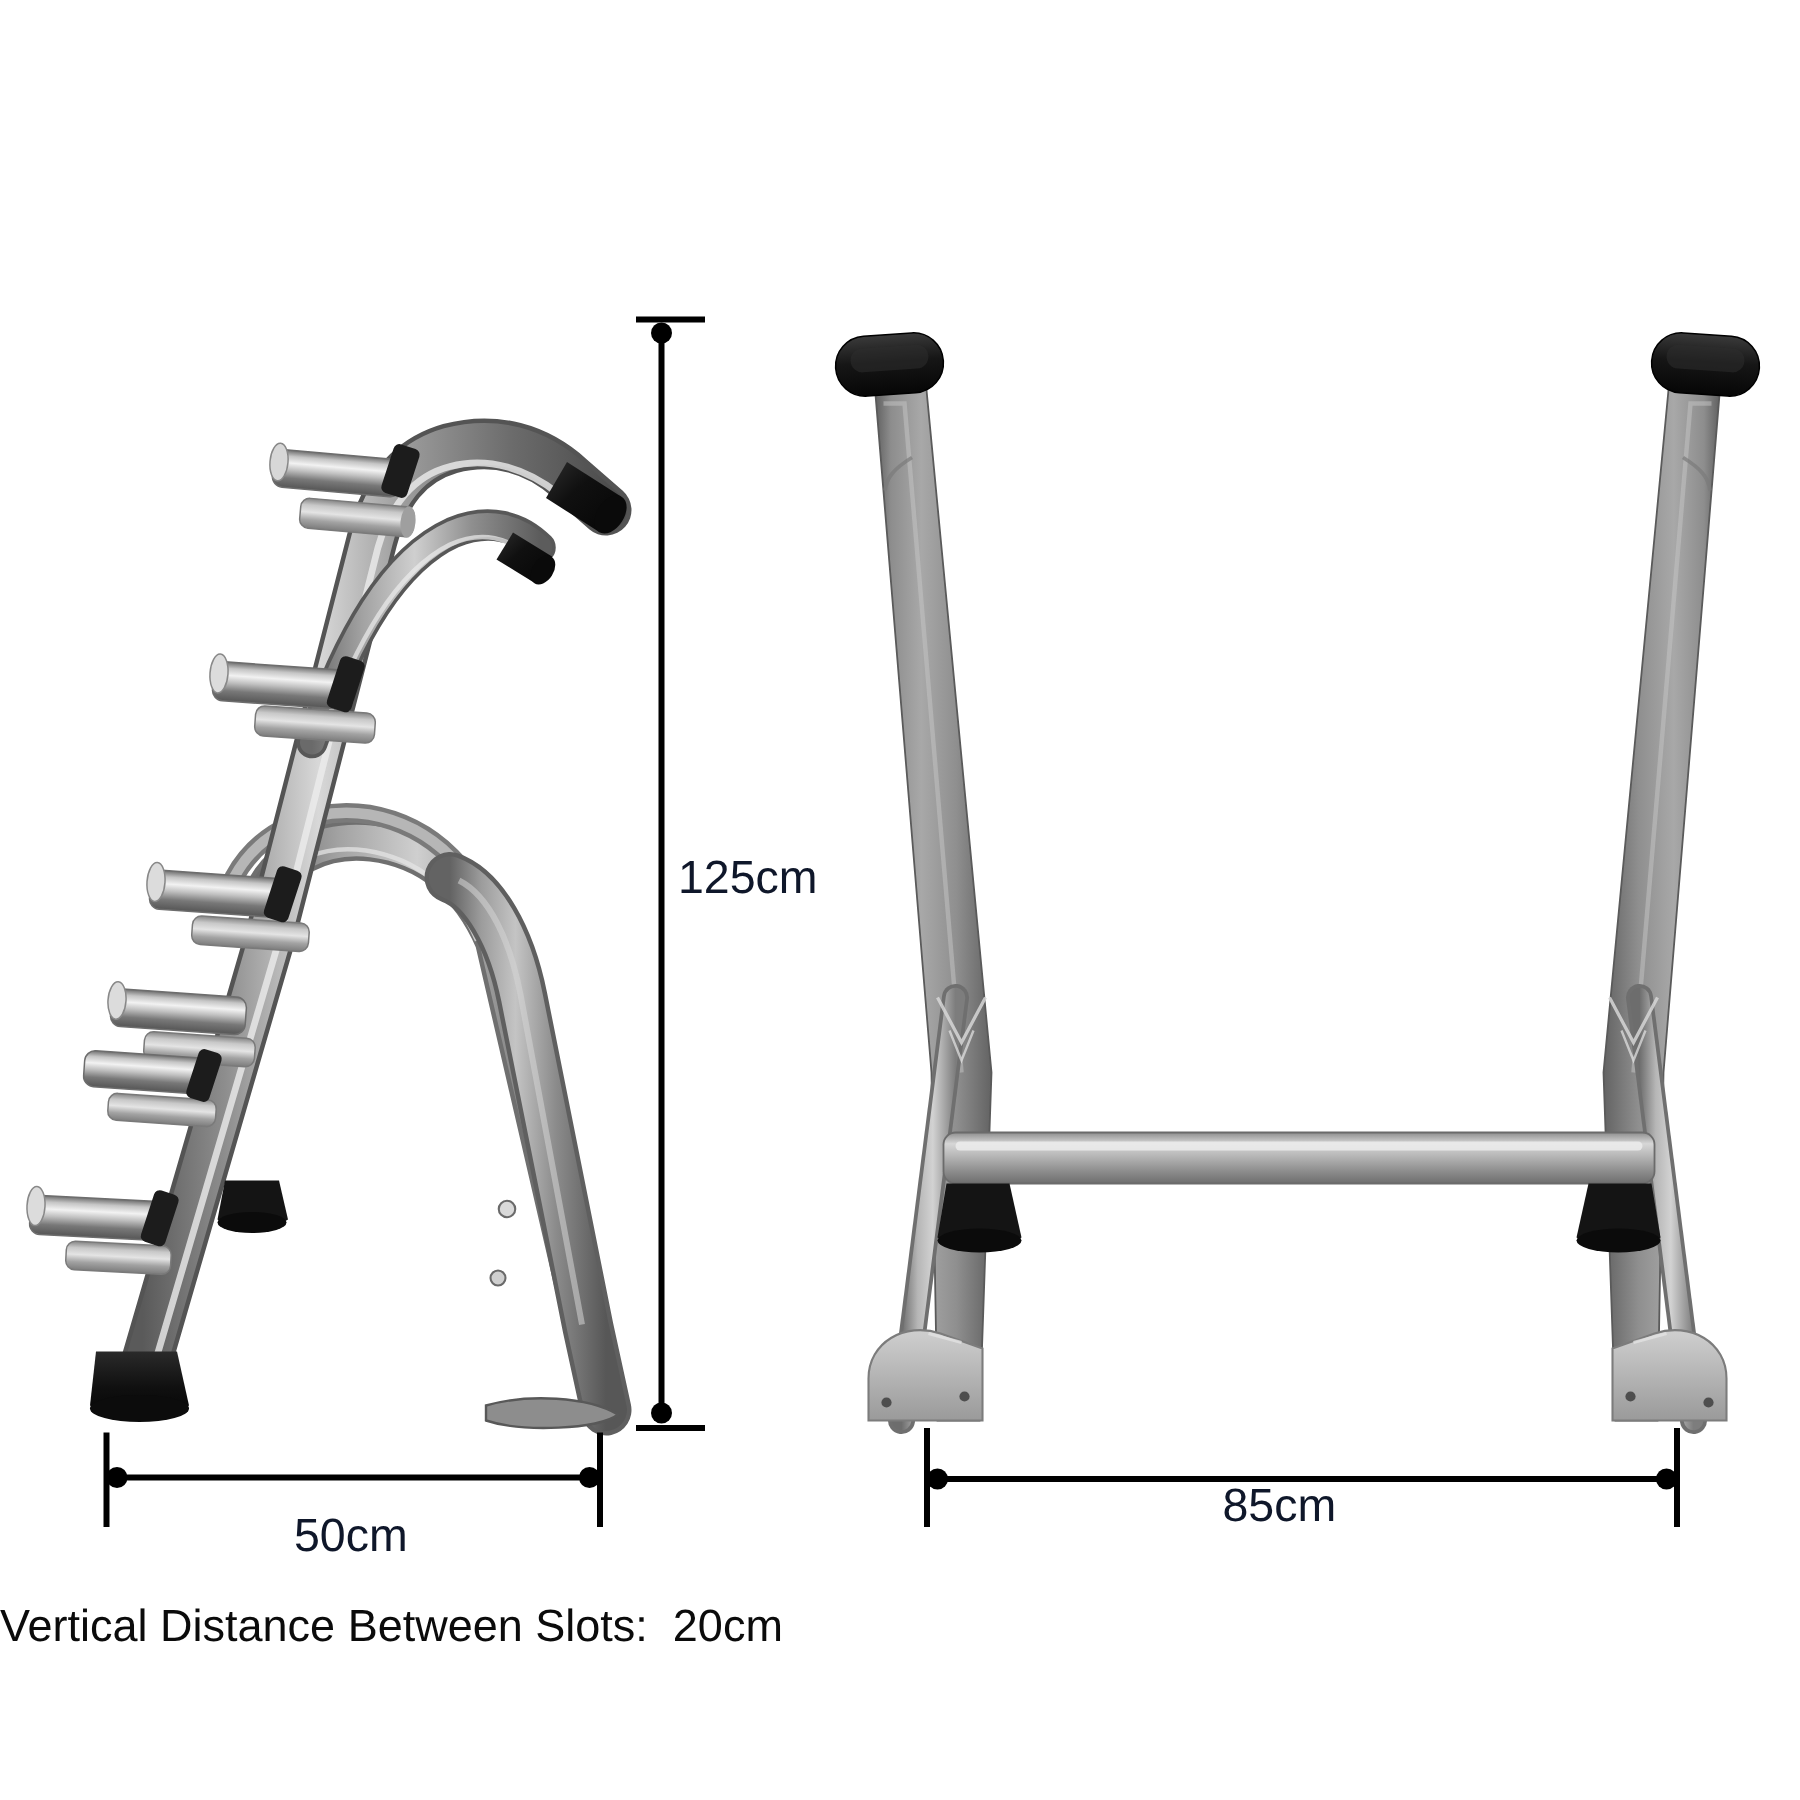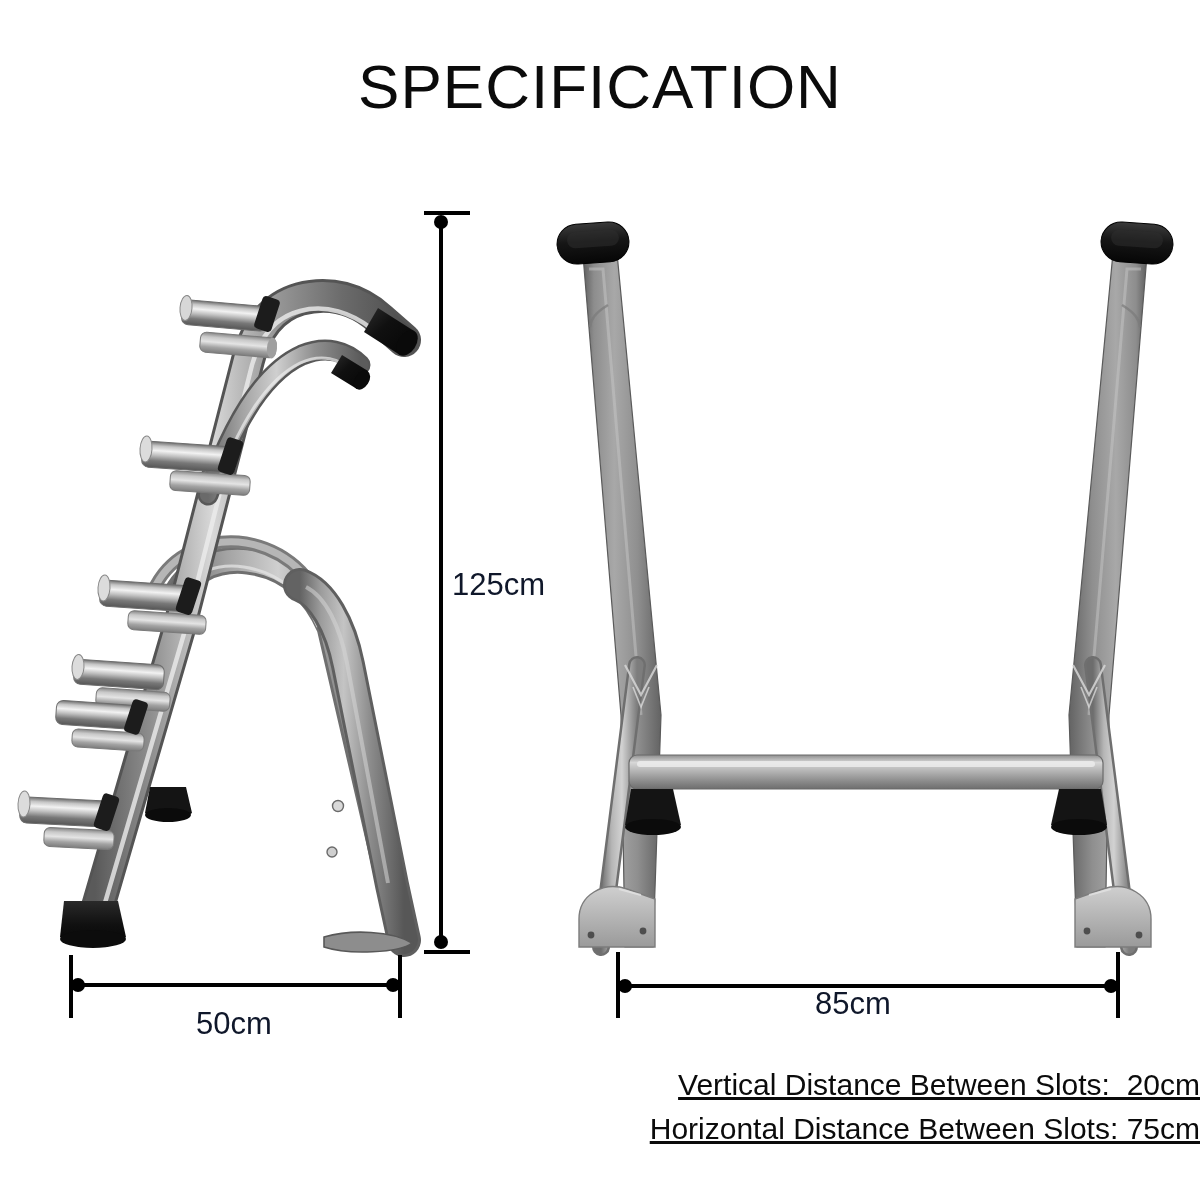--- a/index.html
+++ b/index.html
@@ -73,37 +73,35 @@
   }
   #width-front-dim-label {
     left: 815px;
     top: 988px;
   }
   #notes {
     position: absolute;
     left: 0;
     top: 1063px;
     width: 1200px;
-    text-align: right;
-    text-decoration: underline;
+    text-align: left;
   }
   .note-line {
     font-size: 30px;
     font-weight: 400;
     line-height: 44px;
     color: #0b0b0b;
     white-space: pre;
   }
 </style>
 </head>
 <body>
 
 <div id="page">
 
-  <div id="page-title">SPECIFICATION</div>
 
   <div class="figure" id="side-view-figure">
     <svg viewBox="0 0 560 770" width="560" height="770" xmlns="http://www.w3.org/2000/svg">
       <defs>
         <linearGradient id="tubeMain" x1="0" y1="0" x2="1" y2="0">
           <stop offset="0%" stop-color="#5a5a5a"></stop>
           <stop offset="18%" stop-color="#8e8e8e"></stop>
           <stop offset="38%" stop-color="#d8d8d8"></stop>
           <stop offset="56%" stop-color="#9d9d9d"></stop>
           <stop offset="80%" stop-color="#6b6b6b"></stop>
@@ -389,16 +387,15 @@
       <circle cx="1111" cy="986" r="7" fill="#000"></circle>
     </g>
   </svg>
 
   <div class="dim-text" id="height-dim-label">125cm</div>
   <div class="dim-text" id="width-side-dim-label">50cm</div>
   <div class="dim-text" id="width-front-dim-label">85cm</div>
 
   <div id="notes">
     <div class="note-line">Vertical Distance Between Slots:  20cm</div>
-    <div class="note-line">Horizontal Distance Between Slots: 75cm</div>
   </div>
 
 </div>
 
 </body></html>

